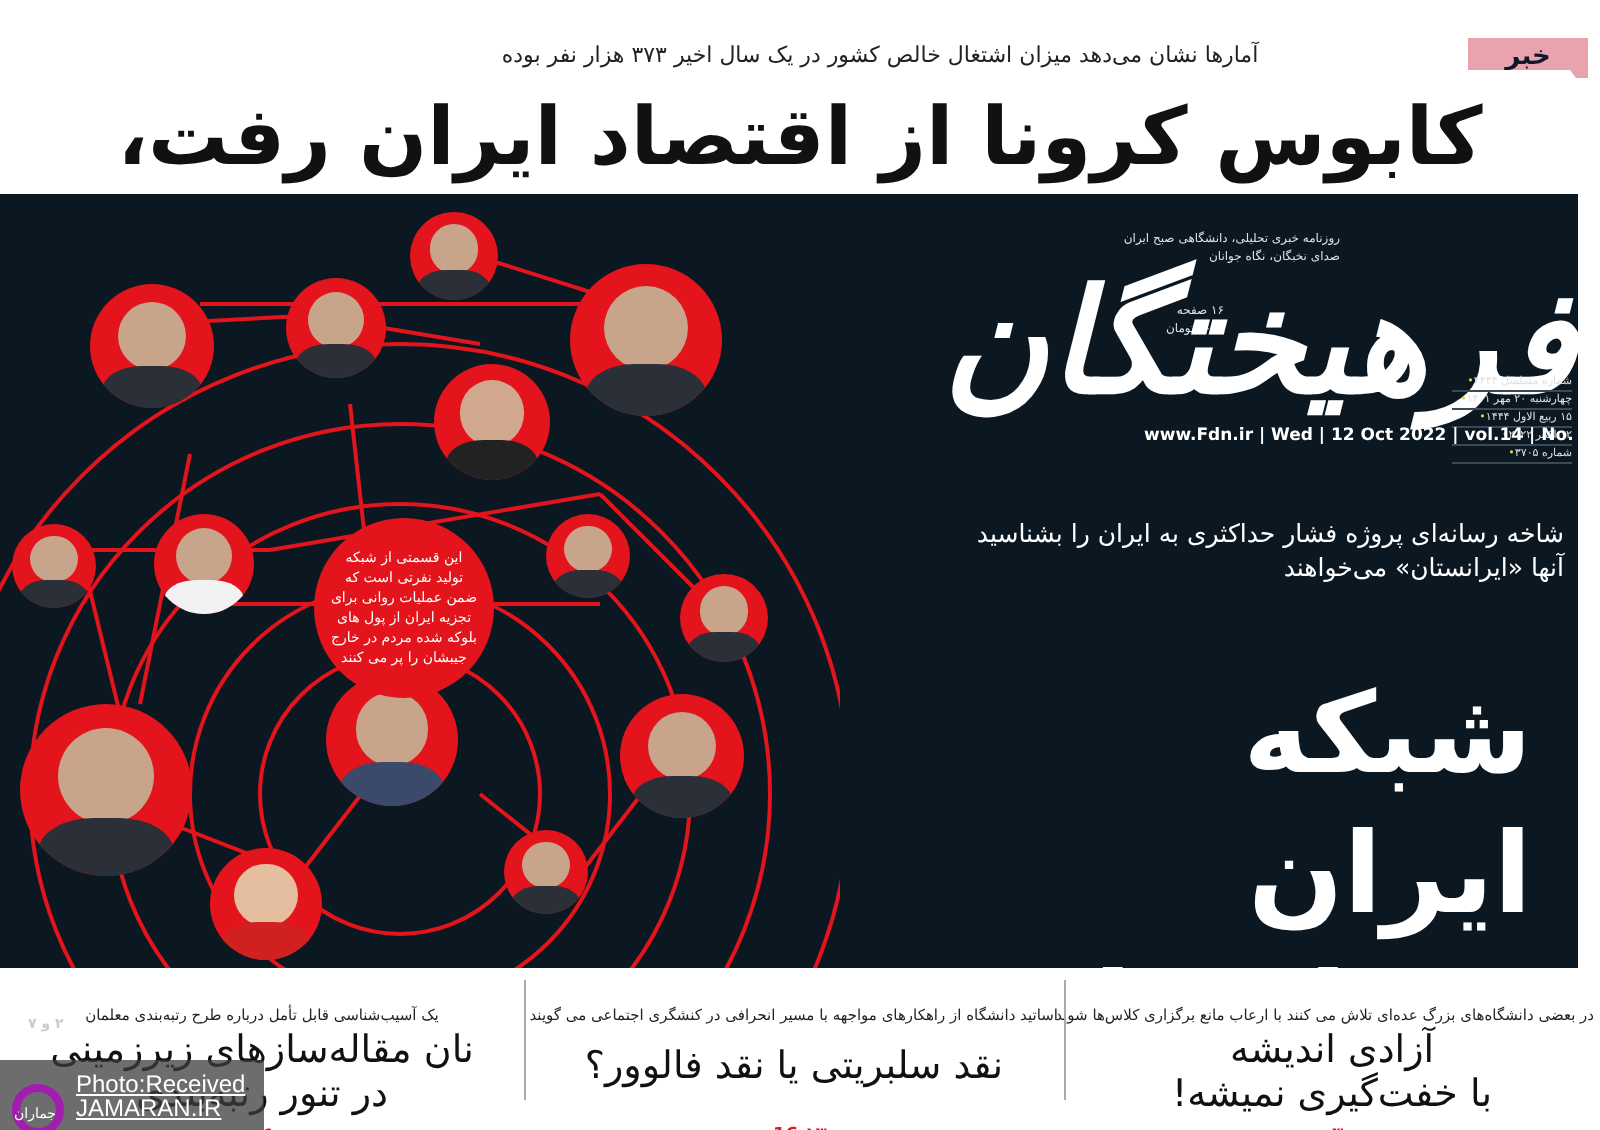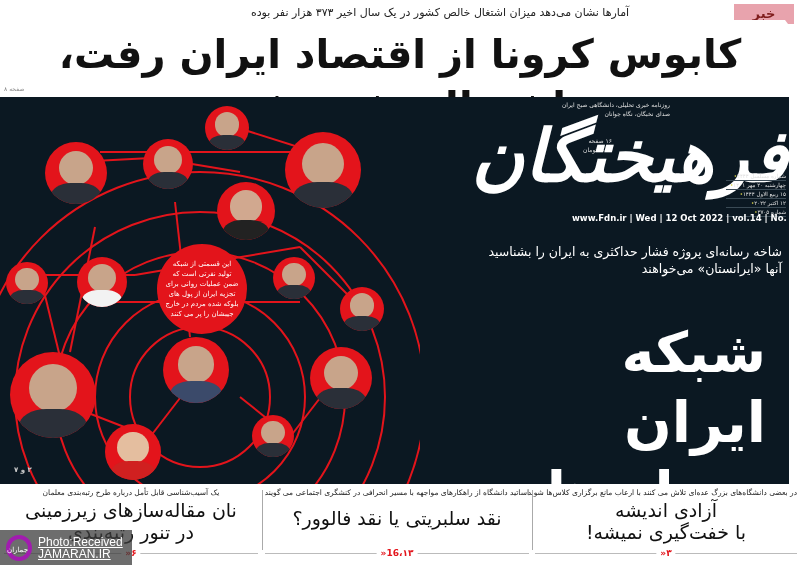--- a/index.html
+++ b/index.html
@@ -1,28 +1,28 @@
 <!DOCTYPE html>
 <html><head>
 <meta charset="utf-8">
 <style>
   * { box-sizing: border-box; margin: 0; padding: 0; }
   html, body { width: 800px; height: 565px; overflow: hidden; background: #ffffff; }
   body { position: relative; font-family: "DejaVu Sans", sans-serif; color: #111; }
 
-  .rtl { direction: rtl; unicode-bidi: embed; }
+  .rtl { direction: rtl; unicode-bidi: embed; margin-top: 15px; }
 
   
   .kicker-top {
     position: absolute; top: 6px; left: 160px; width: 560px; height: 16px;
     font-size: 11px; text-align: center; color: #222;
   }
   .tag-khabar {
     position: absolute; top: 4px; right: 6px; width: 60px; height: 20px;
-    background: #e8a3ad; color: #7f1d1d; font-weight: bold; font-size: 13px;
+    background: #e8a3ad; color: #0f172a; font-weight: bold; font-size: 13px;
     text-align: center; line-height: 20px;
     clip-path: polygon(0 0, 100% 0, 100% 100%, 90% 100%, 85% 80%, 0 80%);
   }
   .main-headline {
     position: absolute; top: 28px; left: 0; width: 800px; height: 52px;
     font-size: 40px; font-weight: bold; text-align: center; color: #111;
     line-height: 52px; letter-spacing: -1px;
   }
   .page-ref-small {
     position: absolute; top: 85px; left: 4px; font-size: 6px; color: #888;
@@ -85,21 +85,21 @@
     position: absolute; left: 10%; top: 66%; width: 80%; height: 50%;
     border-radius: 40% 40% 0 0; background: #2a2f38;
   }
   .center-note {
     position: absolute; left: 157px; top: 244px; width: 90px; height: 90px;
     border-radius: 50%; background: #e3141b; color: #fff;
     font-size: 7px; line-height: 10px; text-align: center;
     display: flex; align-items: center; justify-content: center; padding: 8px;
   }
   .diagram-pages {
-    position: absolute; top: 466px; left: 14px; font-size: 7px; color: #ccc; font-weight: bold;
+    position: absolute; top: 493px; left: 14px; font-size: 7px; color: #ccc; font-weight: bold;
   }
 
   
   .teaser { position: absolute; top: 487px; height: 78px; }
   .teaser-kicker { font-size: 7.5px; color: #222; text-align: center; white-space: nowrap; line-height: 12px; }
   .teaser-title { font-size: 19px; font-weight: normal; text-align: center; line-height: 22px; color: #111; }
   .teaser-page {
     position: absolute; bottom: 2px; left: 0; right: 0; height: 10px;
     border-top: 1px solid #bbb; margin-top: 0;
   }

